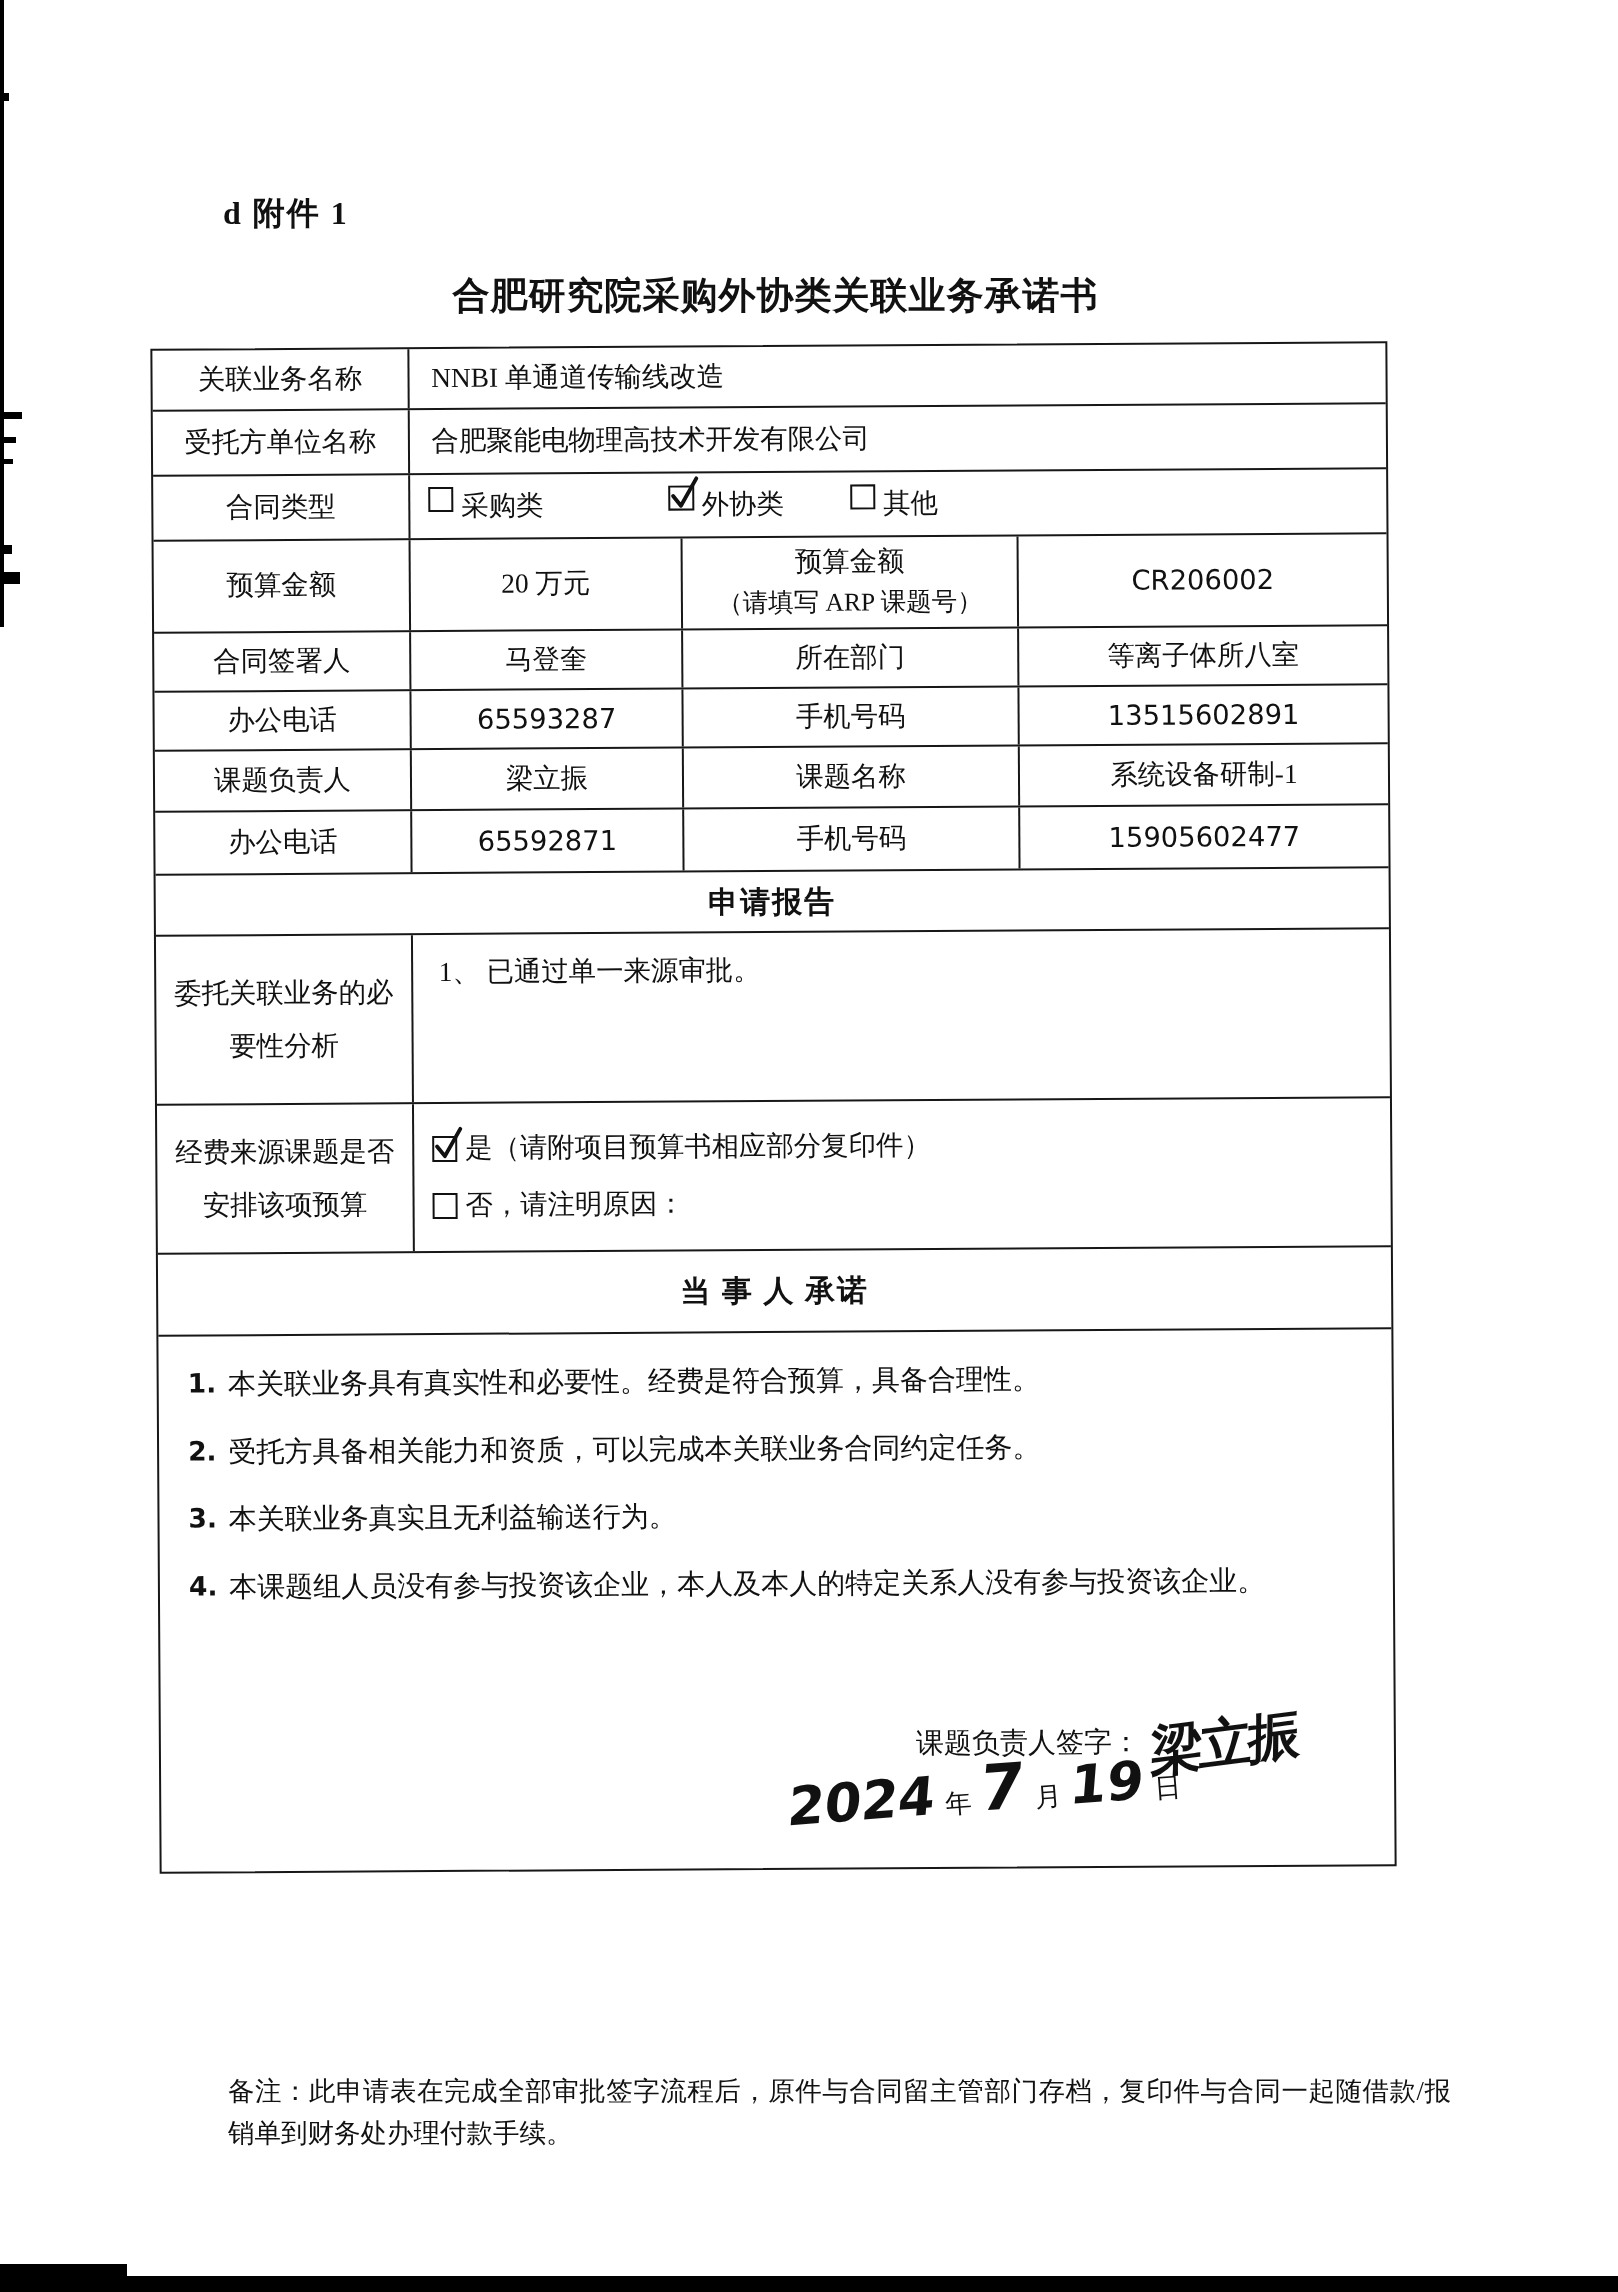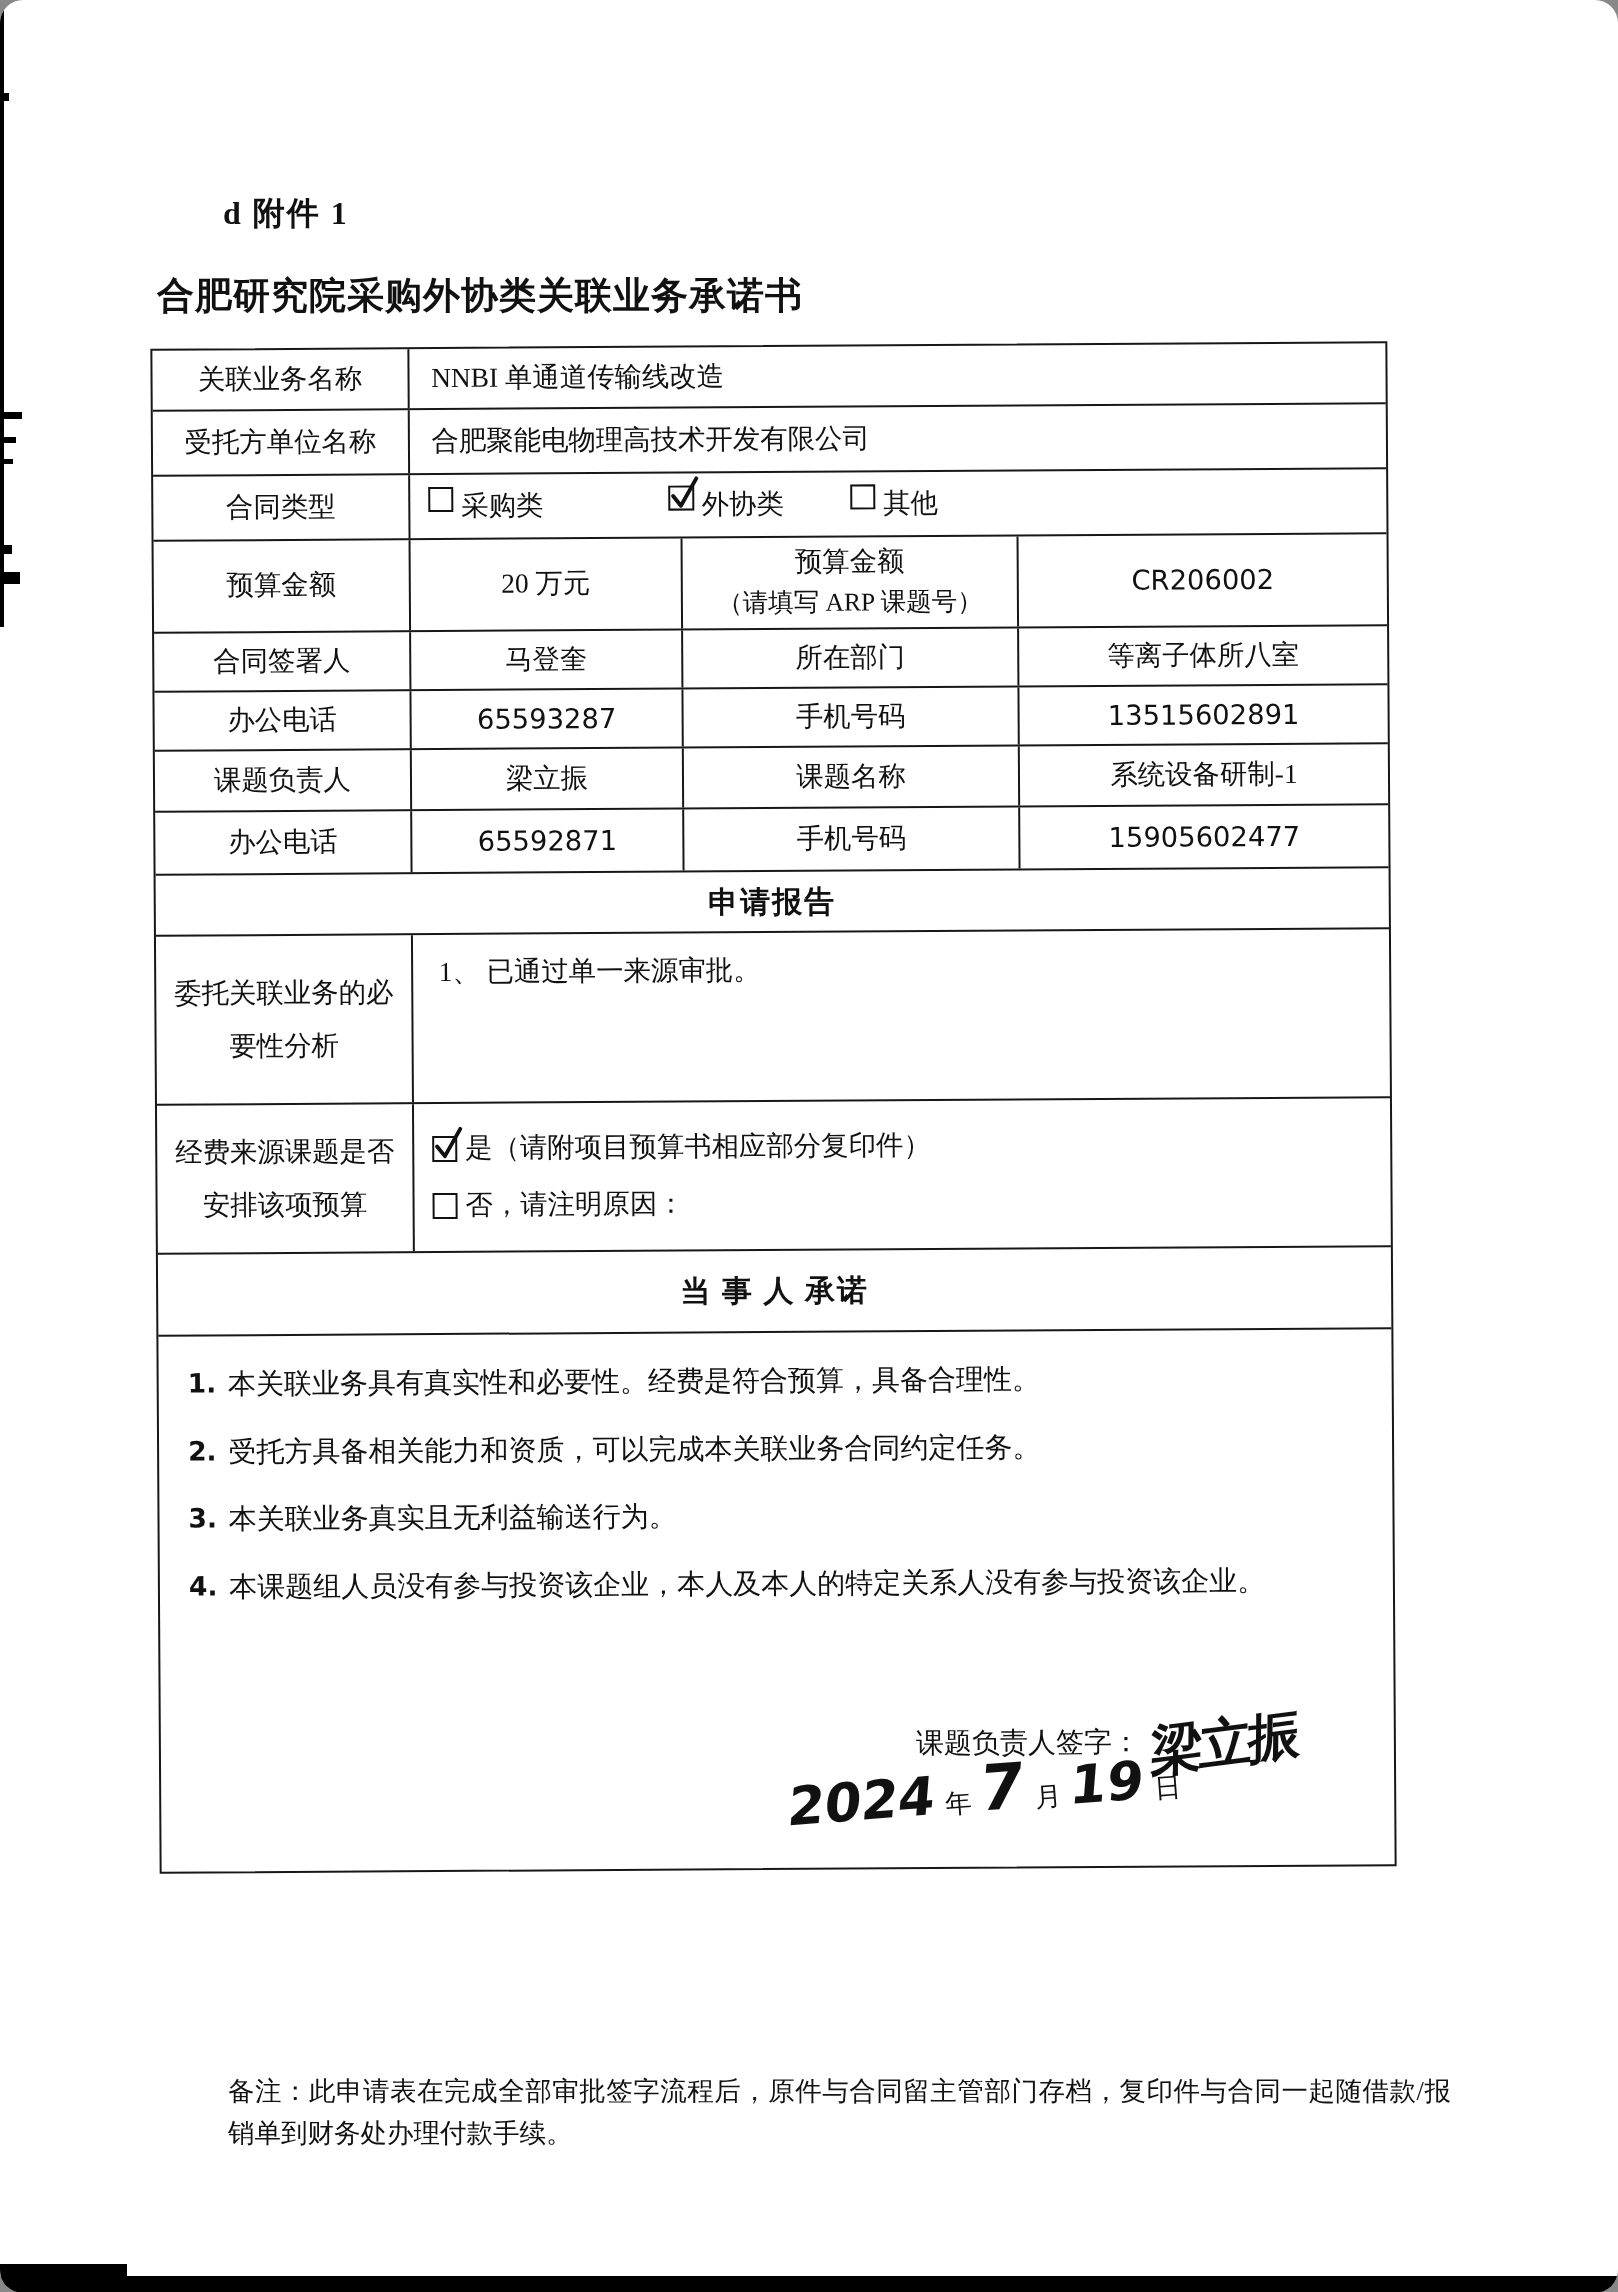--- a/index.html
+++ b/index.html
@@ -1,25 +1,25 @@
 <!DOCTYPE html>
 <html><head>
 <meta charset="utf-8">
 <style>
   html,body{margin:0;padding:0;background:#888;}
   .page{
     position:relative;width:1618px;height:2293px;background:#fff;
     font-family:"Liberation Serif","DejaVu Serif",serif;color:#111;
-    overflow:hidden;margin:0 auto;border-radius:23px;
+    overflow:hidden;margin:0 auto;
   }
   
   .art{position:absolute;background:#000;}
   
   .attach{position:absolute;left:223px;top:192px;font-size:32px;font-weight:600;letter-spacing:2px;}
-  .title{position:absolute;left:157px;top:271px;width:1237px;text-align:left;
+  .title{position:absolute;left:157px;top:271px;width:1237px;text-align:center;
          font-size:37px;font-weight:bold;letter-spacing:1px;}
   
   .doc-table{
     position:absolute;left:155px;top:345px;width:1237px;height:1525px;
     border:2.9px solid #171717;box-sizing:border-box;
     transform:rotate(-0.35deg);transform-origin:50% 50%;
     display:flex;flex-direction:column;background:#fff;
   }
   .row{display:flex;border-bottom:2.9px solid #171717;box-sizing:border-box;flex:0 0 auto;}
   .row.last{border-bottom:none;flex:1 1 auto;position:relative;display:block;}

